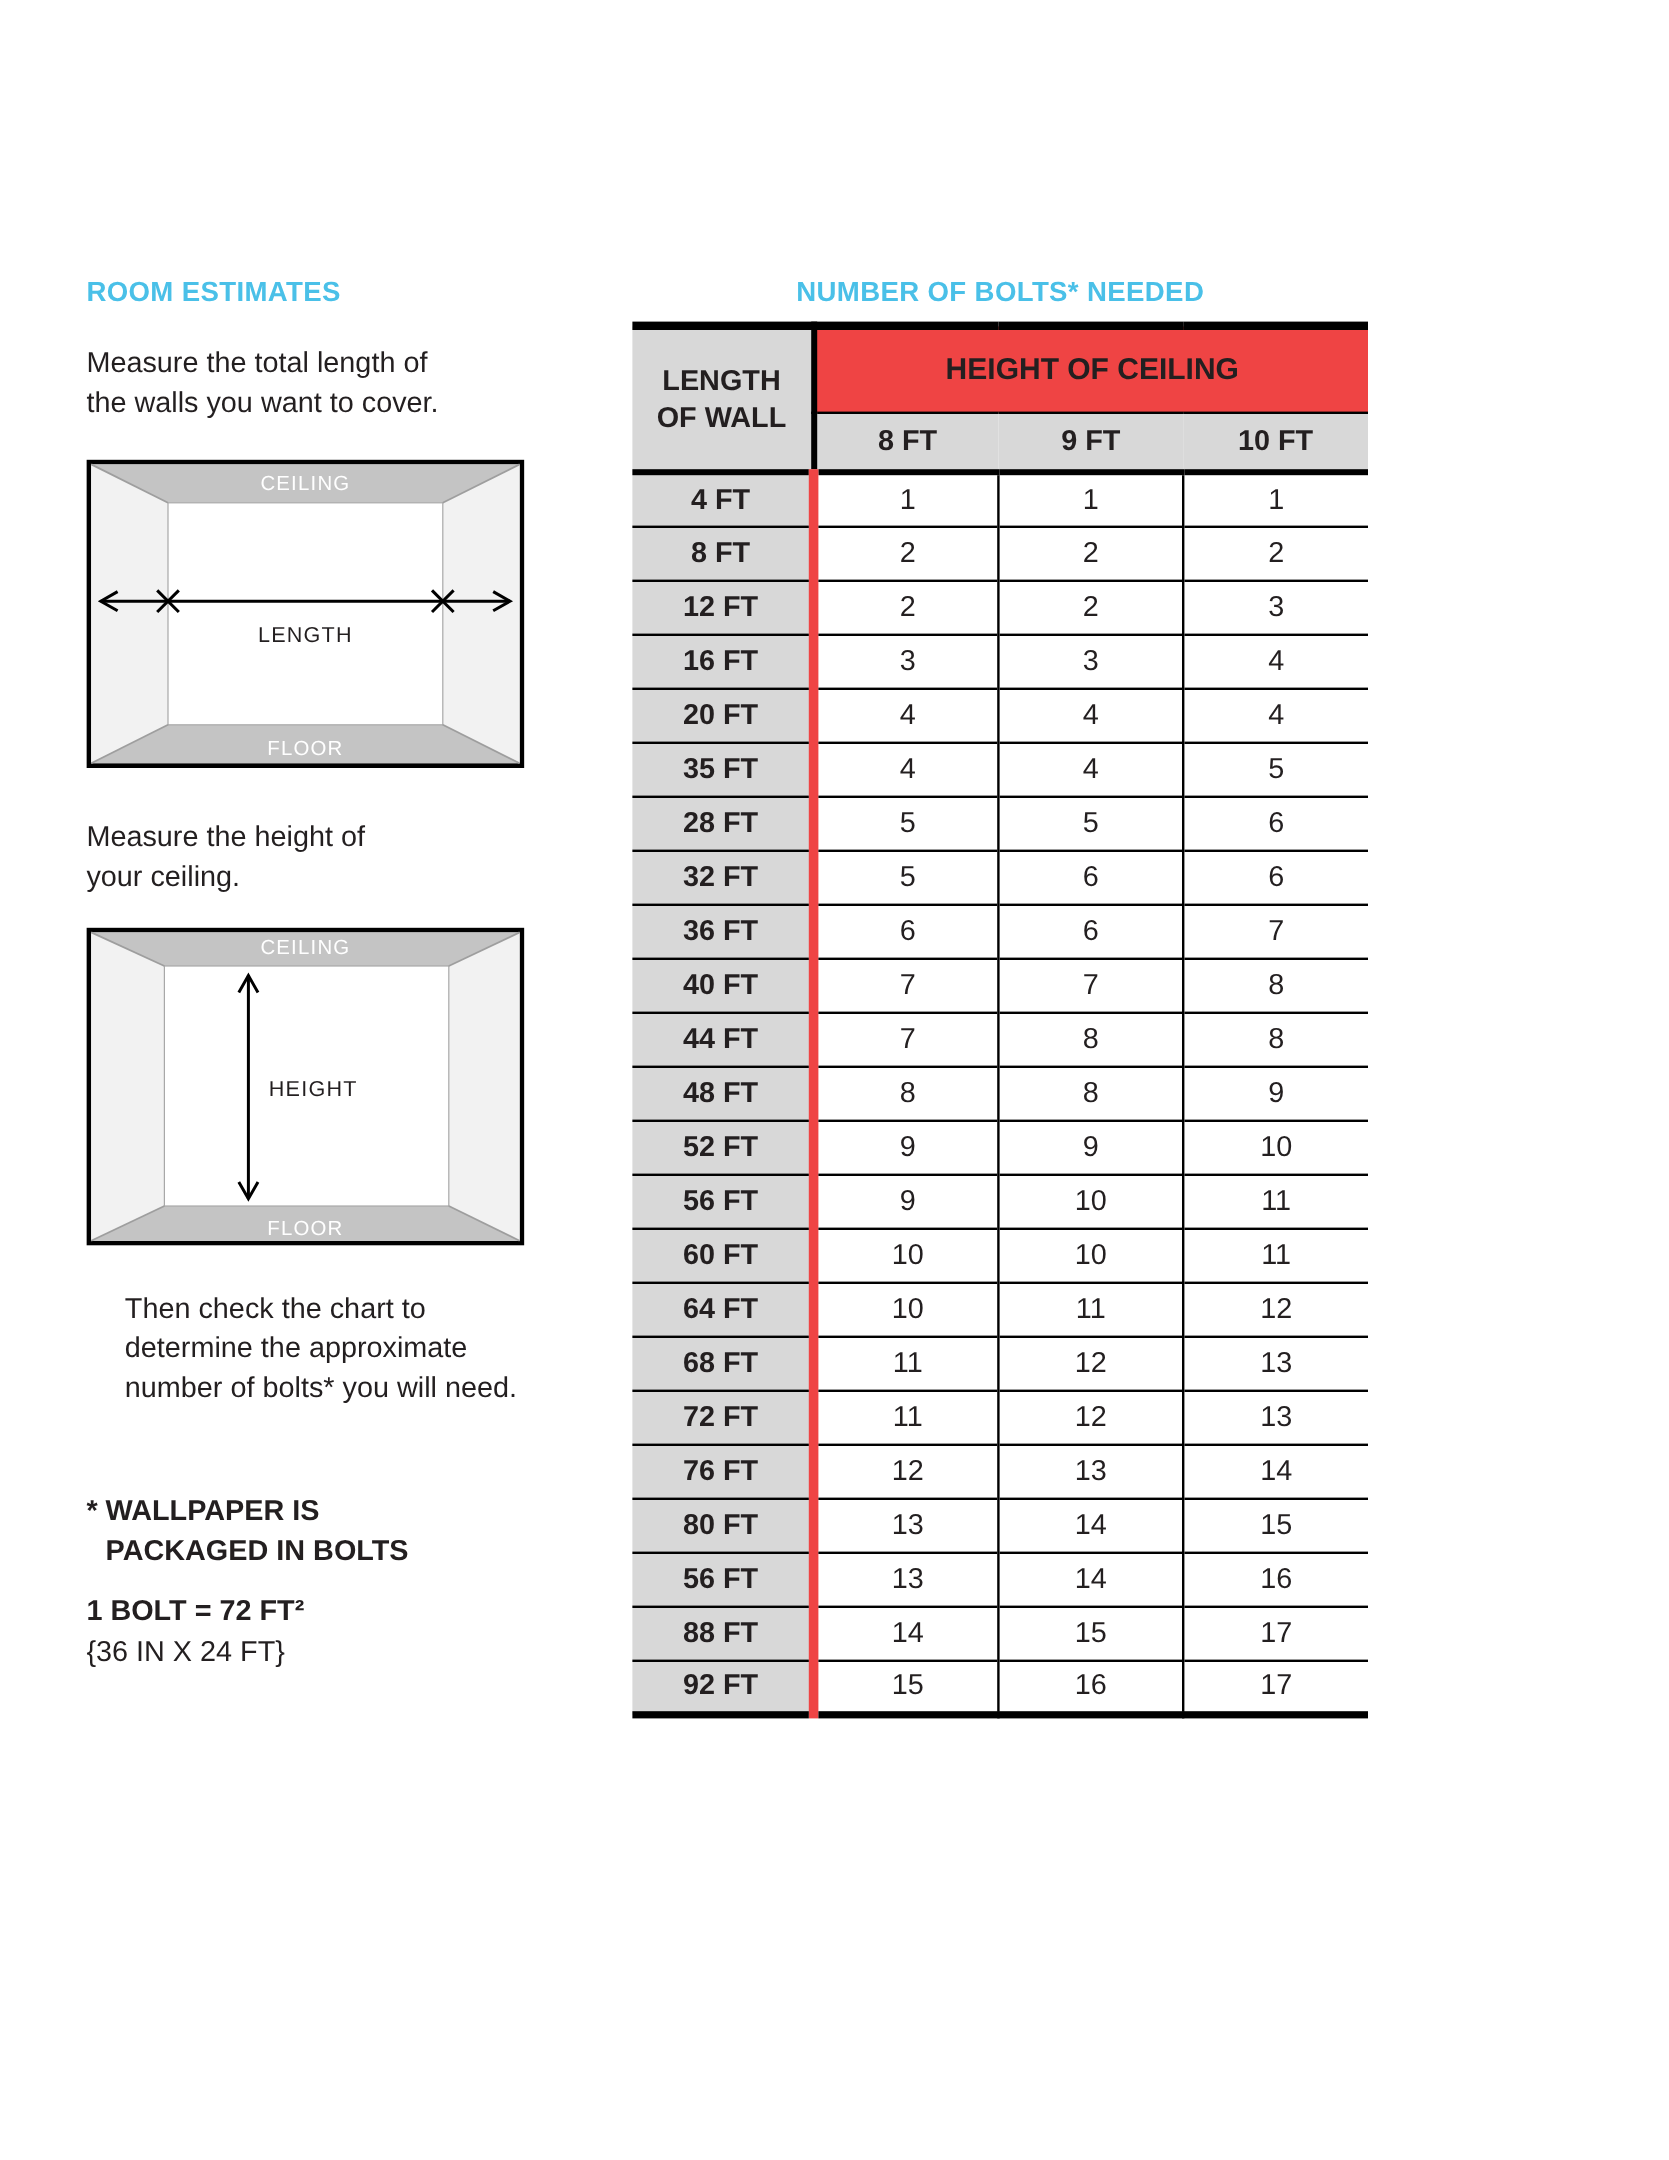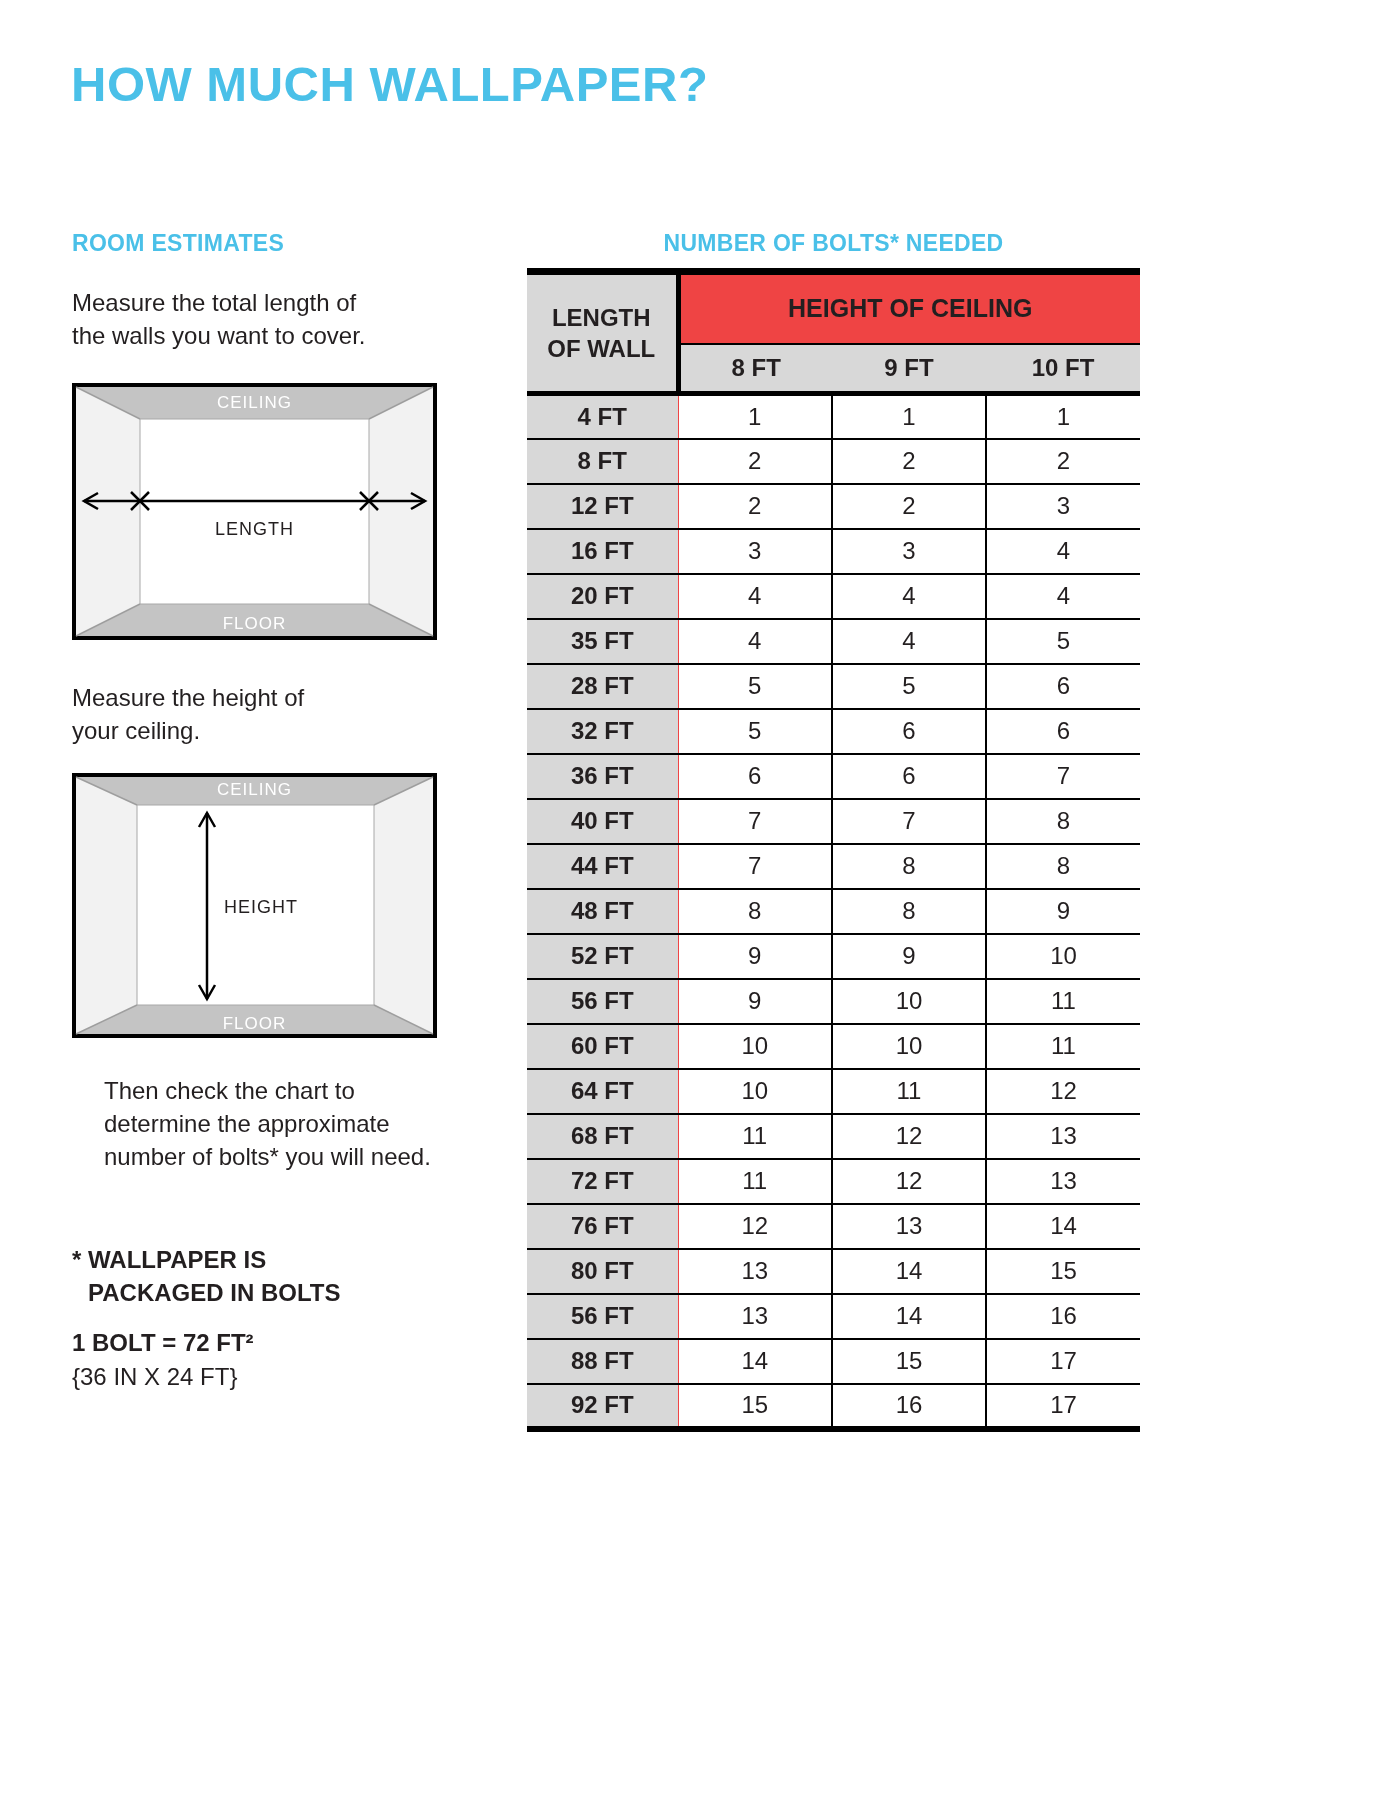--- a/index.html
+++ b/index.html
@@ -99,40 +99,39 @@
   }
   th.col-header {
     background: #d8d8d8;
     border-bottom: 5px solid #000;
     font-size: 24px;
     font-weight: bold;
     height: 50px;
   }
   .bolts-table tbody th {
     background: #d8d8d8;
-    border-right: 1px solid #ef4444;
+    border-right: 8px solid #ef4444;
     border-top: 2px solid #000;
     font-size: 24px;
     font-weight: bold;
     height: 45px;
   }
   .bolts-table tbody td {
     border-top: 2px solid #000;
     font-size: 24px;
     font-weight: normal;
     background: #ffffff;
   }
   .bolts-table tbody td + td { border-left: 2px solid #000; }
 </style>
 </head>
 <body>
 
 <div class="page">
 
-  <h1 class="page-title">HOW MUCH WALLPAPER?</h1>
 
   <h2 class="section-heading room-estimates-heading">ROOM ESTIMATES</h2>
 
   <h2 class="section-heading table-heading">NUMBER OF BOLTS* NEEDED</h2>
 
   <p class="copy step1">Measure the total length of the walls you want to cover.</p>
 
   <div class="diagram diagram-length">
     <svg viewBox="0 0 365 257">
       <rect x="2" y="2" width="361" height="253" fill="#ffffff" stroke="#000000" stroke-width="4"></rect>

